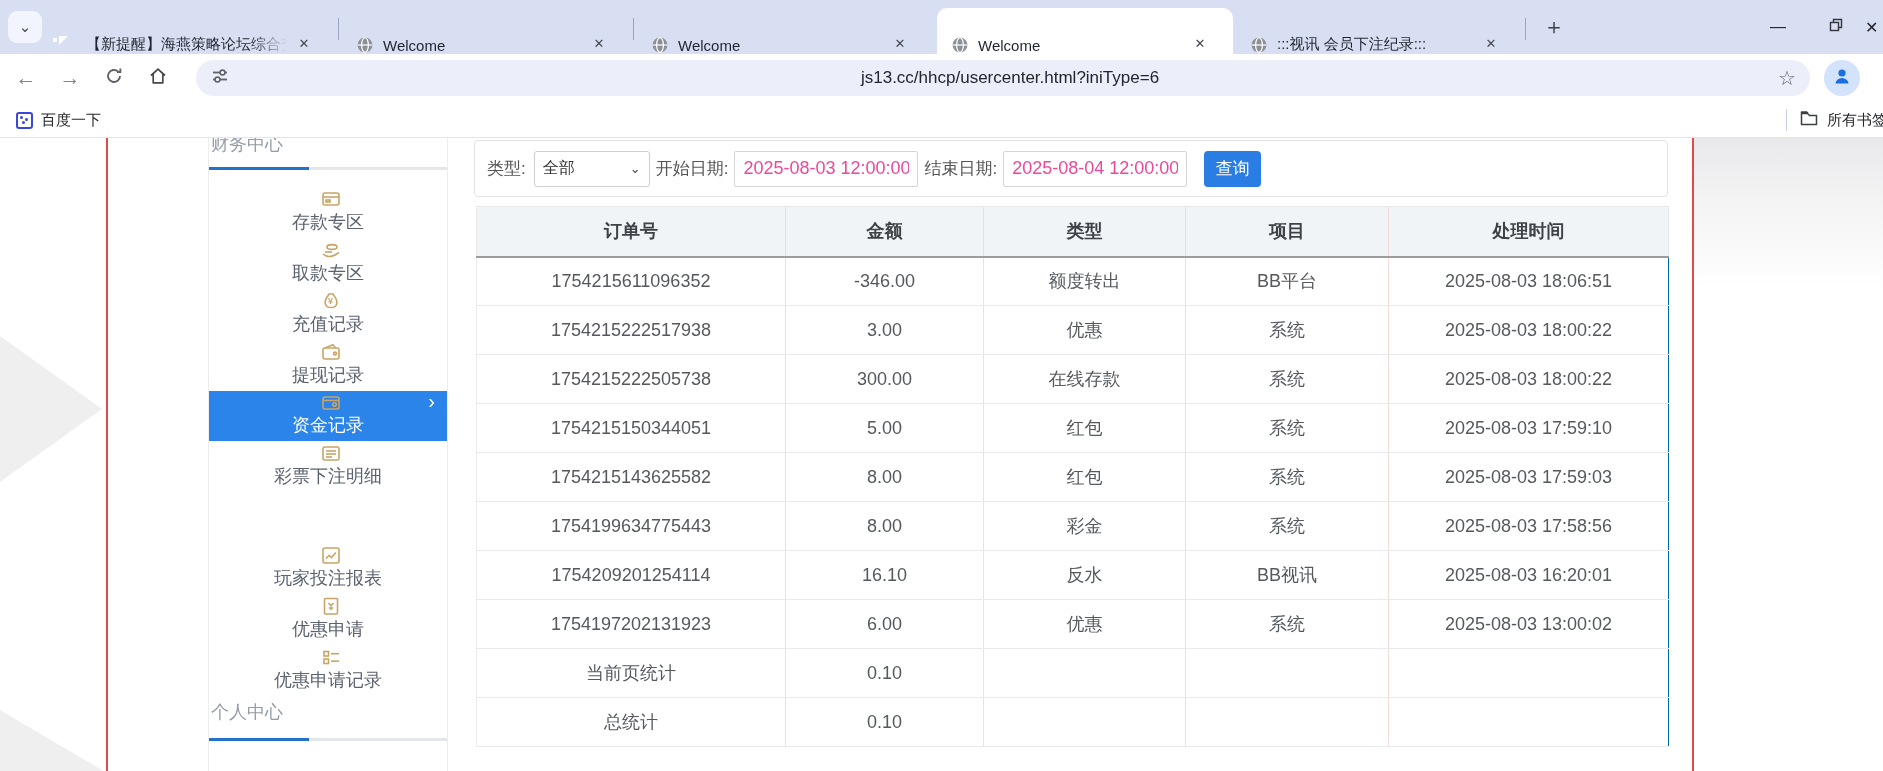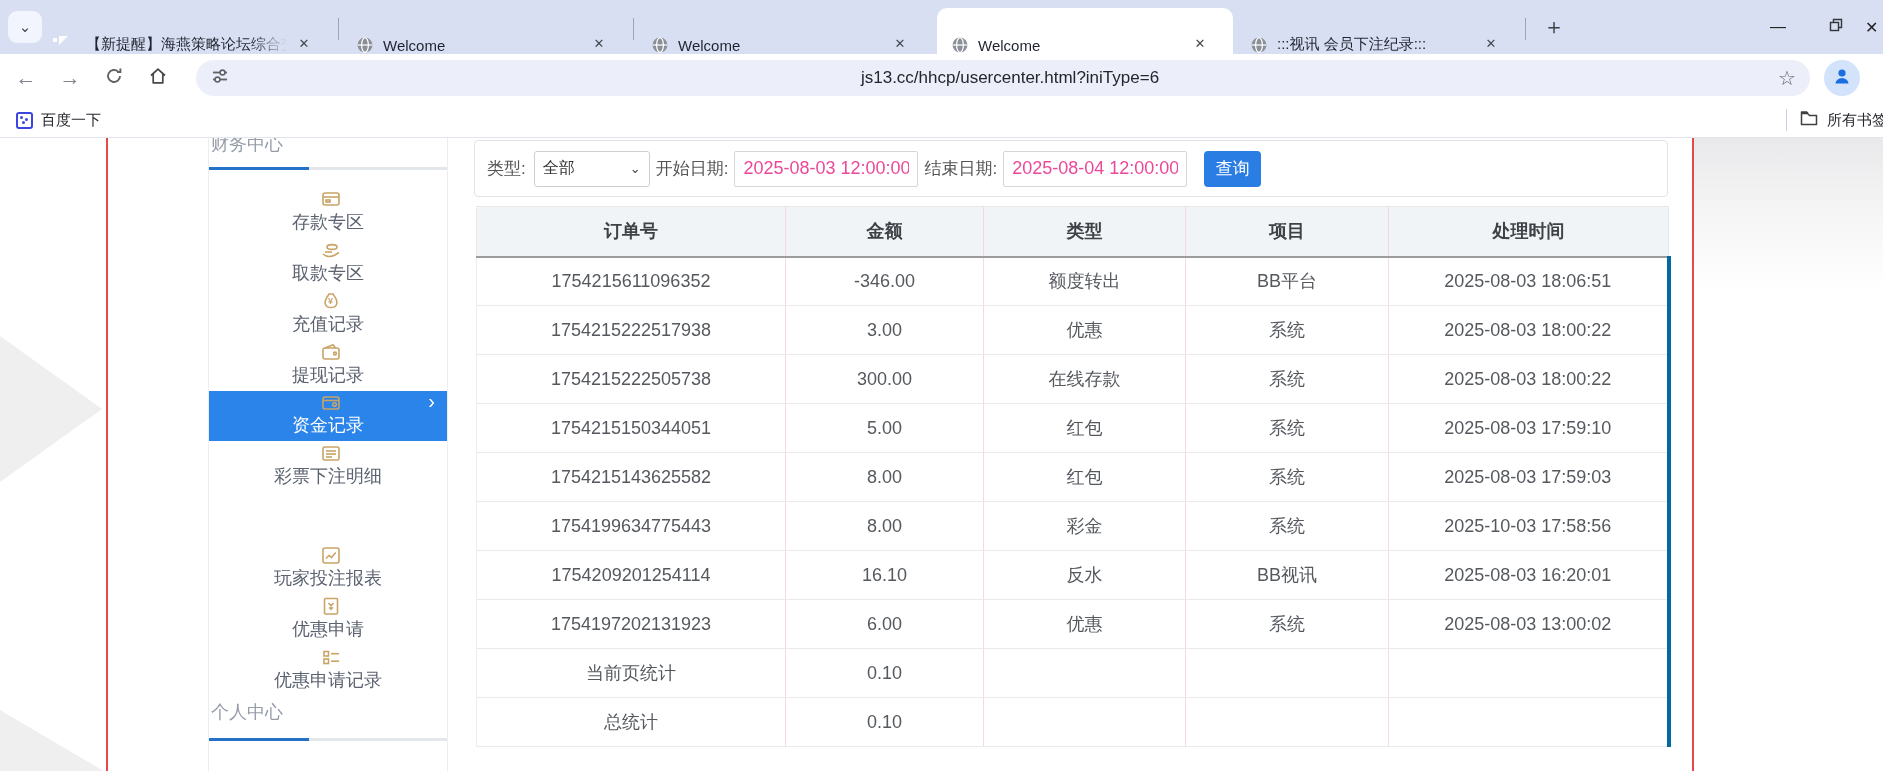--- a/index.html
+++ b/index.html
@@ -91,21 +91,21 @@
   .tablewrap { position:absolute; left:476px; top:68px; width:1192px; }
   table { border-collapse:collapse; table-layout:fixed; width:1192px; }
   col.c0{width:309px} col.c1{width:198px} col.c2{width:202px} col.c3{width:203px} col.c4{width:280px}
   thead td { height:50px; background:#f1f4f6; font-weight:bold; font-size:18px; color:#3e4247; text-align:center;
     border-bottom:2px solid #9c9c9c; border-left:1px solid #f0dada; border-top:1px solid #e8e8e8;}
   thead td:first-child { border-left:1px solid #e8e8e8; border-top-left-radius:4px;}
   thead td:last-child { border-right:1px solid #e8e8e8; border-top-right-radius:4px;}
   tbody td { height:49px; font-size:18px; color:#55595e; text-align:center; background:#fff;
     border-bottom:1px solid #eaeaea; border-left:1px solid #f3dcdc;}
   tbody td:first-child { border-left:1px solid #ececec;}
-  tbody td:last-child { border-right:4px solid #0369a1;margin-top:40px;}
+  tbody td:last-child { border-right:1px solid #0369a1;margin-top:40px;}
 </style>
 </head>
 <body>
 
 <div class="screen">
 
   <div class="tabstrip">
     <div class="tab-search">
         <span>⌄</span>
       </div>
@@ -400,21 +400,21 @@
             <td>8.00</td>
             <td>红包</td>
             <td>系统</td>
             <td>2025-08-03 17:59:03</td>
           </tr>
           <tr>
             <td>1754199634775443</td>
             <td>8.00</td>
             <td>彩金</td>
             <td>系统</td>
-            <td>2025-10-03 17:58:56</td>
+            <td>2025-08-03 17:58:56</td>
           </tr>
           <tr>
             <td>1754209201254114</td>
             <td>16.10</td>
             <td>反水</td>
             <td>BB视讯</td>
             <td>2025-08-03 16:20:01</td>
           </tr>
           <tr>
             <td>1754197202131923</td>

